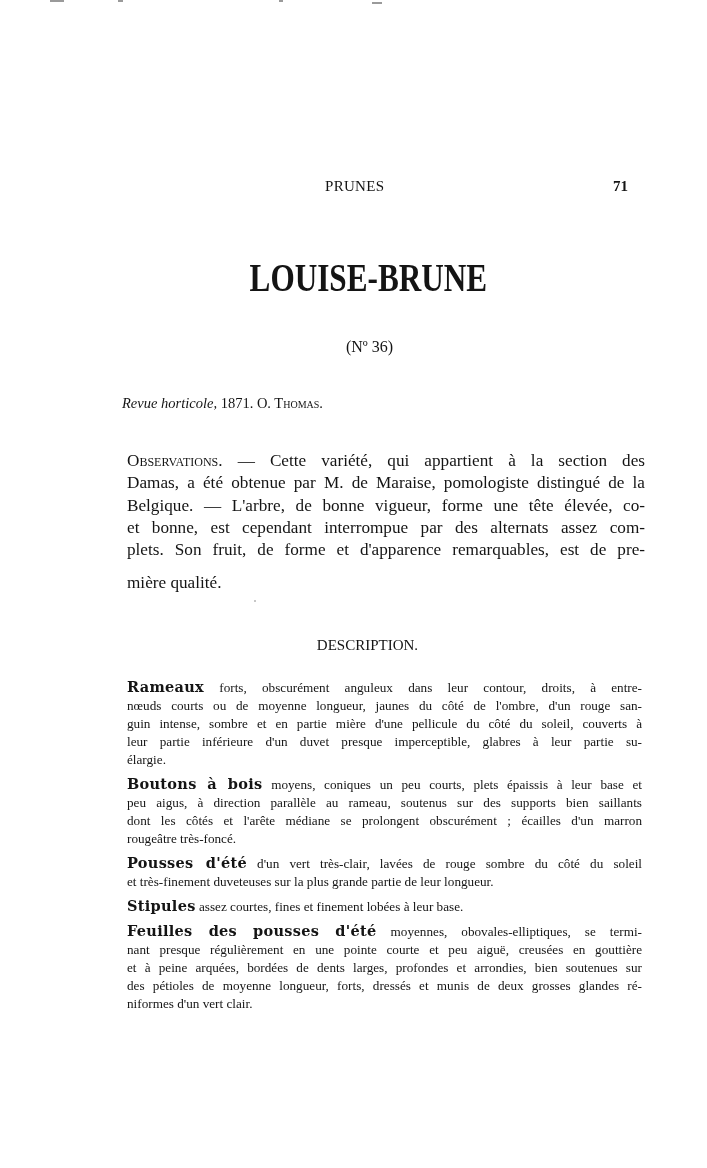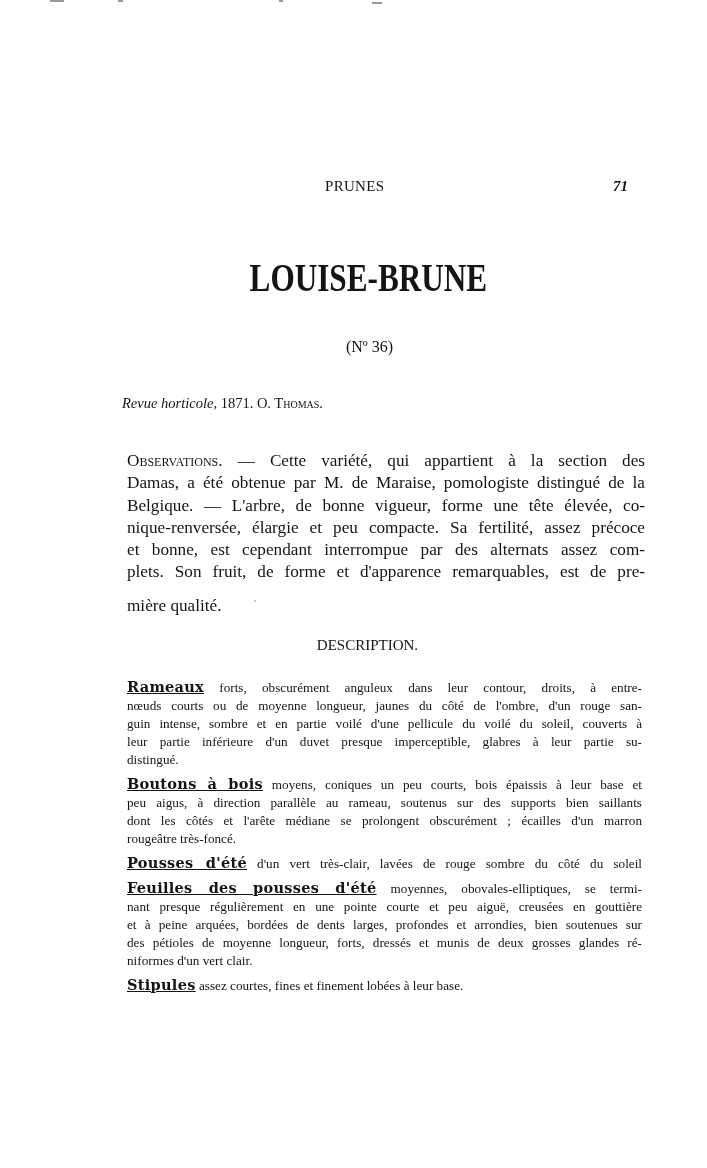--- a/index.html
+++ b/index.html
@@ -5,21 +5,21 @@
   html, body { margin: 0; padding: 0; }
   body {
     width: 707px; height: 1168px; background: #ffffff; color: #141414;
     position: relative; overflow: hidden;
     font-family: "Liberation Serif", "DejaVu Serif", serif;
   }
   .specks { position: absolute; left: 0; top: 0; width: 707px; height: 20px; }
   .speck { position: absolute; background: #9a9a9a; height: 2px; }
   .running-head { position: absolute; top: 178px; left: 0; width: 627px; height: 22px; }
   .rh-title { position: absolute; left: 325px; top: 0; font-size: 15px; letter-spacing: 0.3px; }
-  .rh-page { position: absolute; left: 613px; top: 0; font-size: 15px; font-weight: bold; font-style: italic; }
+  .rh-page { position: absolute; left: 613px; top: 0; font-size: 15px; font-weight: bold; }
   .title {
     position: absolute; top: 254px; left: 0; width: 707px; text-align: center;
     font-size: 40px; font-weight: bold; letter-spacing: 0px; transform: scaleX(0.78);
     transform-origin: 368px 0; padding-left: 0; text-indent: 30px;
   }
   .number { position: absolute; top: 338px; left: 0; width: 707px; text-align: center; text-indent: 32px; font-size: 16px; }
   .reference { position: absolute; top: 395px; left: 122px; font-size: 14.5px; }
   .reference .journal { font-style: italic; text-align: center; }
   .reference .author { font-variant: small-caps; }
   .observations {
@@ -27,21 +27,21 @@
     font-size: 17.2px; line-height: 22.3px; text-align: justify; text-indent: 0;
   }
   .observations .lead { font-variant: small-caps; }
   .obs-line { display: block; text-align: justify; text-align-last: justify; white-space: nowrap; }
   .obs-line.last { text-align-last: left; margin-top: 11px; }
   .desc-heading { position: absolute; top: 637px; left: 0; width: 707px; text-align: center; text-indent: 28px; font-size: 15px; }
   .desc-list { position: absolute; top: 678px; left: 127px; width: 515px; font-size: 13.2px; line-height: 18px; }
   .desc-item { margin: 0 0 6px 0; }
   .desc-line { display: block; white-space: nowrap; text-align: justify; text-align-last: justify; }
   .desc-line.last { text-align-last: left; }
-  .kw { font-family: "DejaVu Serif", serif; font-weight: bold; font-size: 14.5px; letter-spacing: 0.3px; text-decoration: underline; }
+  .kw { font-family: "DejaVu Serif", serif; font-weight: bold; font-size: 14.5px; letter-spacing: 0.3px; }
   .dot { position: absolute; width: 2px; height: 2px; background: #b5b5b5; border-radius: 1px; }
 </style>
 </head>
 <body>
 
 <div class="specks">
   <div class="speck" style="left:50px;top:0;width:14px;"></div>
   <div class="speck" style="left:118px;top:0;width:5px;"></div>
   <div class="speck" style="left:279px;top:0;width:4px;"></div>
   <div class="speck" style="left:372px;top:2px;width:10px;"></div>
@@ -56,50 +56,50 @@
 <div class="number">(Nº 36)</div>
 
 <div class="reference">
   <span class="journal">Revue horticole,</span><span> 1871. </span><span class="author">O. Thomas.</span>
 </div>
 
 <div class="observations">
   <span class="obs-line"><span class="lead">Observations.</span><span> — Cette variété, qui appartient à la section des</span></span>
   <span class="obs-line">Damas, a été obtenue par M. de Maraise, pomologiste distingué de la</span>
   <span class="obs-line">Belgique. — L'arbre, de bonne vigueur, forme une tête élevée, co-</span>
-  <span class="obs-line">nique-renversée, élargie et peu compacte. Sa fertilité, assez précoce</span>
   <span class="obs-line">et bonne, est cependant interrompue par des alternats assez com-</span>
   <span class="obs-line">plets. Son fruit, de forme et d'apparence remarquables, est de pre-</span>
   <span class="obs-line last">mière qualité.</span>
 </div>
 
 <div class="dot" style="left:254px;top:600px;"></div>
 
 <div class="desc-heading">DESCRIPTION.</div>
 
 <div class="desc-list" id="desc-list">
     <div class="desc-item">
       <span class="desc-line"><span class="kw">Rameaux</span><span> forts, obscurément anguleux dans leur contour, droits, à entre-</span></span>
       <span class="desc-line">nœuds courts ou de moyenne longueur, jaunes du côté de l'ombre, d'un rouge san-</span>
-      <span class="desc-line">guin intense, sombre et en partie voilé d'une pellicule du voilé du soleil, couverts à</span>
+      <span class="desc-line">guin intense, sombre et en partie mière d'une pellicule du côté du soleil, couverts à</span>
       <span class="desc-line">leur partie inférieure d'un duvet presque imperceptible, glabres à leur partie su-</span>
-      <span class="desc-line last">distingué.</span>
+      <span class="desc-line last">élargie.</span>
     </div>
     <div class="desc-item">
-      <span class="desc-line"><span class="kw">Boutons à bois</span><span> moyens, coniques un peu courts, bois épaissis à leur base et</span></span>
+      <span class="desc-line"><span class="kw">Boutons à bois</span><span> moyens, coniques un peu courts, plets épaissis à leur base et</span></span>
       <span class="desc-line">peu aigus, à direction parallèle au rameau, soutenus sur des supports bien saillants</span>
       <span class="desc-line">dont les côtés et l'arête médiane se prolongent obscurément ; écailles d'un marron</span>
       <span class="desc-line last">rougeâtre très-foncé.</span>
     </div>
     <div class="desc-item">
       <span class="desc-line"><span class="kw">Pousses d'été</span><span> d'un vert très-clair, lavées de rouge sombre du côté du soleil</span></span>
+      <span class="desc-line last">et très-finement duveteuses sur la plus grande partie de leur longueur.</span>
+    </div>
+    <div class="desc-item">
+      <span class="desc-line last"><span class="kw">Stipules</span><span> assez courtes, fines et finement lobées à leur base.</span></span>
     </div>
     <div class="desc-item">
       <span class="desc-line"><span class="kw">Feuilles des pousses d'été</span><span> moyennes, obovales-elliptiques, se termi-</span></span>
       <span class="desc-line">nant presque régulièrement en une pointe courte et peu aiguë, creusées en gouttière</span>
       <span class="desc-line">et à peine arquées, bordées de dents larges, profondes et arrondies, bien soutenues sur</span>
       <span class="desc-line">des pétioles de moyenne longueur, forts, dressés et munis de deux grosses glandes ré-</span>
       <span class="desc-line last">niformes d'un vert clair.</span>
     </div>
-    <div class="desc-item">
-      <span class="desc-line last"><span class="kw">Stipules</span><span> assez courtes, fines et finement lobées à leur base.</span></span>
-    </div>
   </div>
 
 </body></html>

